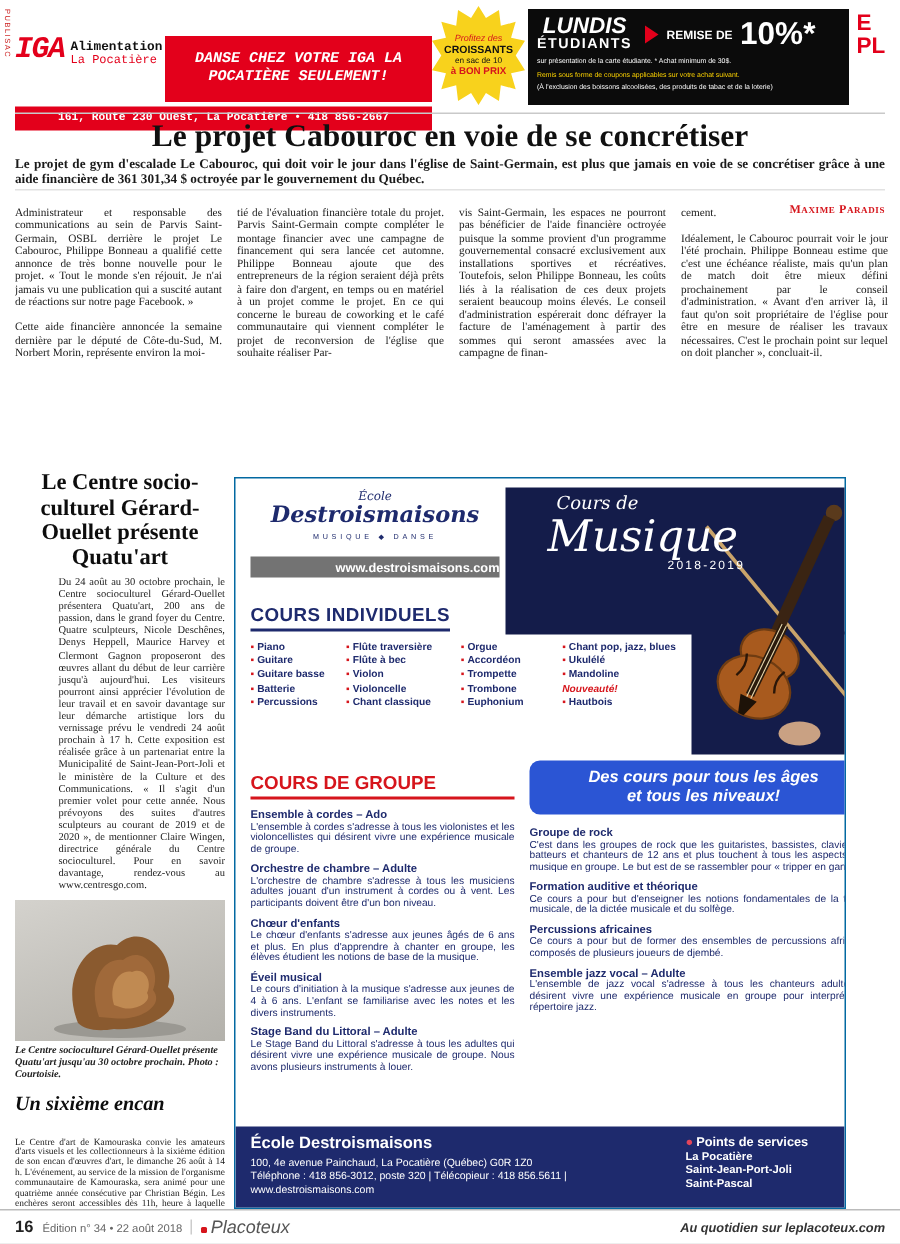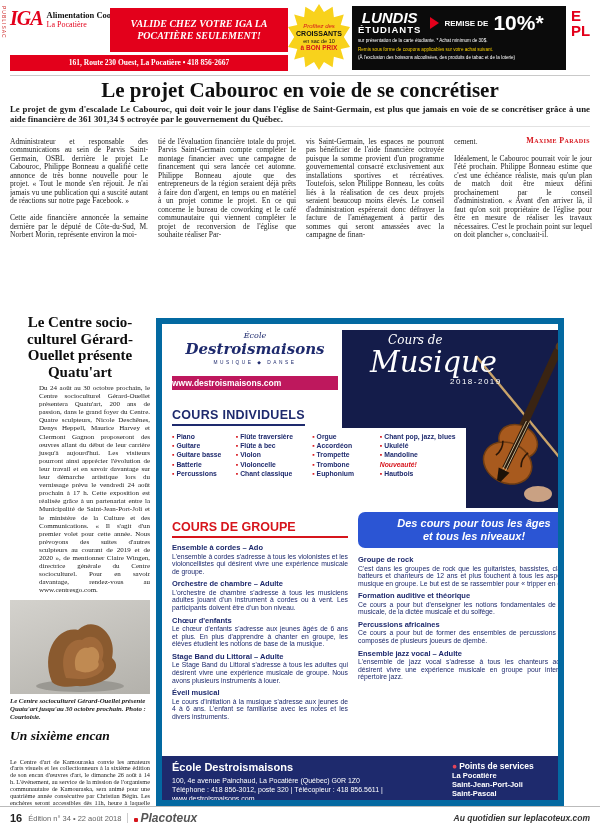--- a/index.html
+++ b/index.html
@@ -6,21 +6,21 @@
   .page{position:relative;width:600px;height:829px;background:#fff;outline:1px solid #d8d8d8;
         font-family:"Liberation Serif",serif;color:#1a1a1a;overflow:hidden;margin:0 auto;}
 
   
   .edge-marker{position:absolute;left:1px;top:6px;writing-mode:vertical-rl;font-family:"Liberation Sans",sans-serif;
         font-size:5px;color:#cc2222;letter-spacing:1px;}
   .corner-ad{position:absolute;left:571px;top:8px;font-family:"Liberation Sans",sans-serif;
         font-weight:bold;font-size:15px;line-height:15px;color:#e3001b;}
 
   
-  .topad-left{position:absolute;left:10px;top:8px;width:278px;height:64px;font-family:Liberation Serif, serif;}
+  .topad-left{position:absolute;left:10px;top:24px;width:278px;height:64px;font-family:Liberation Mono, monospace;}
   .iga-row{display:flex;align-items:flex-start;gap:4px;}
   .iga-logo{color:#e3001b;font-weight:bold;font-style:italic;font-size:20px;line-height:20px;letter-spacing:-1px;}
   .store-name{font-size:8.5px;font-weight:bold;color:#111;line-height:9px;margin-top:3px;}
   .store-city{font-size:8px;color:#e3001b;line-height:9px;}
   .valide-box{position:absolute;left:100px;top:0;width:178px;height:44px;background:#e3001b;color:#fff;
         font-weight:bold;font-style:italic;font-size:10px;line-height:12px;text-align:center;
         display:flex;align-items:center;justify-content:center;padding:2px 6px;box-sizing:border-box;}
   .address-bar{position:absolute;left:0;top:47px;width:278px;height:16px;background:#e3001b;color:#fff;
         font-weight:bold;font-size:7.5px;line-height:16px;text-align:center;}
 
@@ -62,32 +62,32 @@
   .la-head{font-size:15px;line-height:16.5px;font-weight:bold;text-align:center;color:#0d0d0d;}
   .la-body{font-size:7px;line-height:8.1px;text-align:justify;margin-top:4px;white-space:pre-line;margin-left:29px;}
   .photo{position:relative;width:140px;height:94px;margin-top:6px;background:linear-gradient(160deg,#d4d2cd,#b3b1ab);overflow:hidden;}
   .photo svg{display:block;width:140px;height:94px;}
   .caption{font-size:6.8px;line-height:7.7px;font-style:italic;font-weight:bold;color:#222;margin-top:3px;text-align:left;}
   .encan-head{font-size:13.5px;font-weight:bold;color:#0d0d0d;margin-top:7px;}
   .encan-body{font-size:6.3px;line-height:6.9px;text-align:justify;margin-top:3px;white-space:pre-line;}
 
   
   .music-ad{position:absolute;left:156px;top:318px;width:408px;height:488px;background:#fff;
-        border:6px solid #0369a1;box-sizing:border-box;font-family:"Liberation Sans",sans-serif;overflow:hidden;}
+        border:1px solid #0369a1;box-sizing:border-box;font-family:"Liberation Sans",sans-serif;overflow:hidden;}
   .ma-logo{position:absolute;left:10px;top:8px;width:166px;text-align:center;color:#1e2a6d;}
   .ds-prefix{font-family:"DejaVu Serif",serif;font-style:italic;font-size:8px;display:block;line-height:8px;}
   .ds-name{font-family:"DejaVu Serif",serif;font-style:italic;font-size:15px;line-height:17px;font-weight:bold;}
   .ds-sub{display:block;font-size:4.8px;letter-spacing:2.5px;color:#1e2a6d;margin-top:2px;}
-  .ma-web{position:absolute;left:10px;top:52px;width:166px;height:14px;background:#be185d;color:#fff;
-        font-weight:bold;font-size:8.5px;line-height:14px;text-align:left;}
+  .ma-web{position:absolute;left:10px;top:52px;width:166px;height:14px;background:#737373;color:#fff;
+        font-weight:bold;font-size:8.5px;line-height:14px;text-align:right;}
   .ma-navy-top{position:absolute;left:180px;top:6px;width:252px;height:98px;background:#141c4a;}
   .ma-navy-bot{position:absolute;left:304px;top:102px;width:128px;height:82px;background:#141c4a;}
   .ma-violin{position:absolute;left:298px;top:8px;width:134px;height:174px;z-index:2;}
   .ma-course{position:absolute;left:192px;top:10px;width:234px;color:#fff;z-index:3;font-family:"DejaVu Serif",serif;}
-  .mc-small{font-style:italic;font-size:12px;margin-left:34px;line-height:13px;}
+  .mc-small{font-style:italic;font-size:12px;margin-left:22px;line-height:13px;}
   .mc-big{font-style:italic;font-size:29px;line-height:30px;margin-left:16px;}
   .mc-years{font-family:"Liberation Sans",sans-serif;font-size:8px;letter-spacing:1.5px;margin-left:96px;line-height:10px;}
   .ma-ind-title{position:absolute;left:10px;top:84px;color:#1e2a6d;font-weight:bold;font-size:12.5px;
         letter-spacing:.3px;border-bottom:2px solid #1e2a6d;padding-bottom:2px;}
   .ma-instr{position:absolute;left:10px;top:108px;width:294px;display:flex;gap:3px;}
   .instr-col{display:flex;flex-direction:column;}
   .instr-col.i1{width:62px;} .instr-col.i2{width:75px;} .instr-col.i3{width:66px;} .instr-col.i4{width:88px;}
   .instr-item{color:#1e2a6d;font-weight:bold;font-size:6.8px;line-height:9.2px;white-space:nowrap;}
   .instr-item .blt{color:#d6151c;margin-right:2px;}
   .instr-item.new-label{color:#d6151c;font-style:italic;}
@@ -110,40 +110,40 @@
   .maf-pt-title{font-weight:bold;font-size:8.5px;line-height:10px;}
   .maf-pt-title .pin{color:#e3455a;margin-right:2px;}
   .maf-pt{font-weight:bold;font-size:7.5px;line-height:9px;}
 
   
   .pagefooter{position:absolute;left:0;top:806px;width:600px;height:23px;background:#fff;border-top:1px solid #bbb;
         display:flex;align-items:center;padding:0 10px;box-sizing:border-box;font-family:"Liberation Sans",sans-serif;}
   .pf-num{font-weight:bold;font-size:11px;color:#222;}
   .pf-ed{font-size:7.5px;color:#666;margin-left:6px;}
   .pf-sep{width:1px;height:10px;background:#ccc;margin:0 6px;}
-  .pf-logo{font-weight:bold;font-style:italic;font-size:12px;color:#555;}
+  .pf-logo{font-weight:normal;font-style:italic;font-size:12px;color:#555;}
   .pf-logo-dot{display:inline-block;width:4px;height:4px;background:#d6151c;margin-right:2px;border-radius:1px;}
   .pf-tag{margin-left:auto;font-style:italic;font-weight:bold;font-size:8.5px;color:#333;}
 </style>
 </head>
 <body>
 
 <div class="page">
 
   <span class="edge-marker">PUBLISAC</span>
 
   <div class="topad-left">
     <div class="iga-row">
       <span class="iga-logo">IGA</span>
       <span>
         <span class="store-name" style="display:block;">Alimentation Coop</span>
         <span class="store-city" style="display:block;">La Pocatière</span>
       </span>
     </div>
-    <div class="valide-box">VALIDE CHEZ VOTRE IGA LA POCATIÈRE SEULEMENT!</div>
+    <div class="valide-box">DANSE CHEZ VOTRE IGA LA POCATIÈRE SEULEMENT!</div>
     <div class="address-bar">161, Route 230 Ouest, La Pocatière • 418 856-2667</div>
   </div>
 
   <div class="burst">
     <span class="burst-l1">Profitez des</span>
     <span class="burst-l2">CROISSANTS</span>
     <span class="burst-l3">en sac de 10</span>
     <span class="burst-l4">à BON PRIX</span>
   </div>
 
@@ -279,26 +279,26 @@
       </div>
       <div class="ge">
         <div class="ge-t">Orchestre de chambre – Adulte</div>
         <div class="ge-d">L'orchestre de chambre s'adresse à tous les musiciens adultes jouant d'un instrument à cordes ou à vent. Les participants doivent être d'un bon niveau.</div>
       </div>
       <div class="ge">
         <div class="ge-t">Chœur d'enfants</div>
         <div class="ge-d">Le chœur d'enfants s'adresse aux jeunes âgés de 6 ans et plus. En plus d'apprendre à chanter en groupe, les élèves étudient les notions de base de la musique.</div>
       </div>
       <div class="ge">
+        <div class="ge-t">Éveil musical</div>
+        <div class="ge-d">Le cours d'initiation à la musique s'adresse aux jeunes de 4 à 6 ans. L'enfant se familiarise avec les notes et les divers instruments.</div>
+      </div>
+      <div class="ge">
         <div class="ge-t">Stage Band du Littoral – Adulte</div>
         <div class="ge-d">Le Stage Band du Littoral s'adresse à tous les adultes qui désirent vivre une expérience musicale de groupe. Nous avons plusieurs instruments à louer.</div>
-      </div>
-      <div class="ge">
-        <div class="ge-t">Éveil musical</div>
-        <div class="ge-d">Le cours d'initiation à la musique s'adresse aux jeunes de 4 à 6 ans. L'enfant se familiarise avec les notes et les divers instruments.</div>
       </div>
     </div>
 
     <div class="ma-grp-right">
       <div class="ge">
         <div class="ge-t">Groupe de rock</div>
         <div class="ge-d">C'est dans les groupes de rock que les guitaristes, bassistes, clavieristes, batteurs et chanteurs de 12 ans et plus touchent à tous les aspects de la musique en groupe. Le but est de se rassembler pour « tripper en gang ».</div>
       </div>
       <div class="ge">
         <div class="ge-t">Formation auditive et théorique</div>

